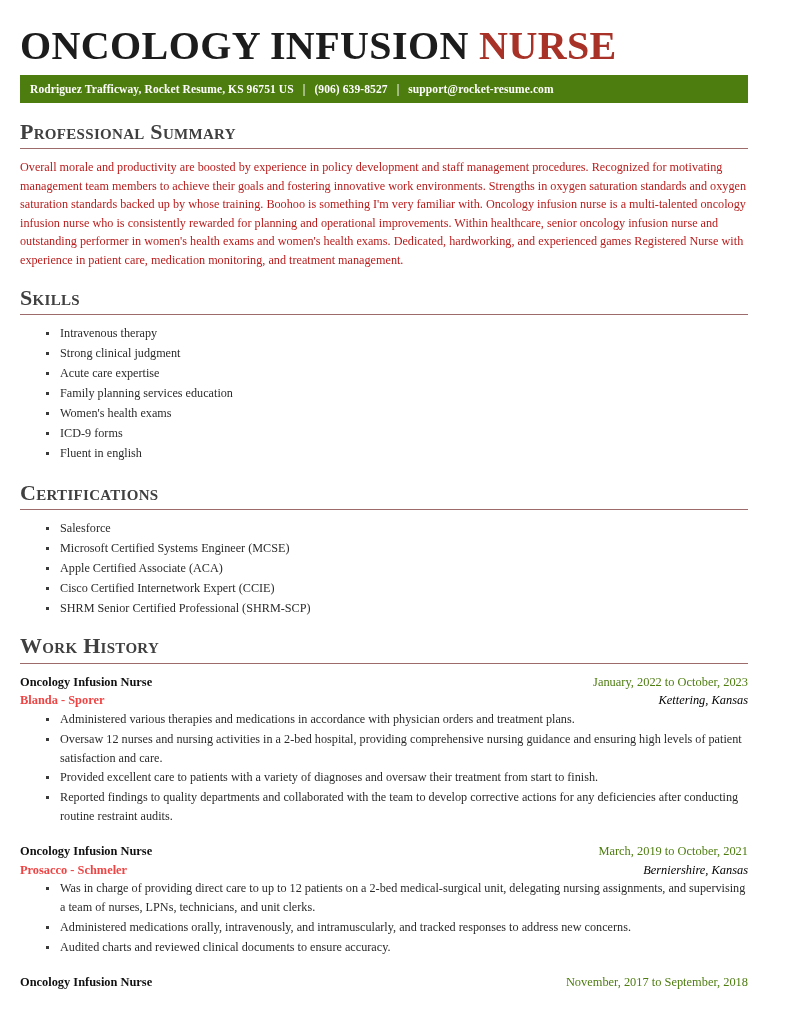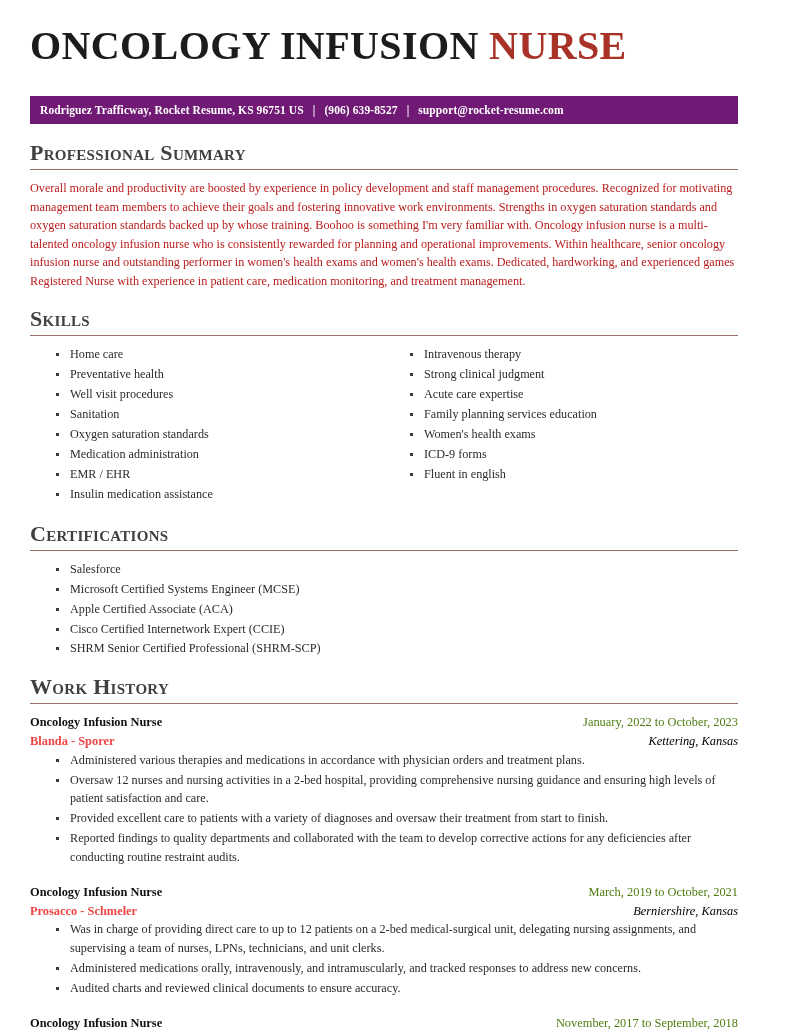--- a/index.html
+++ b/index.html
@@ -11,45 +11,45 @@
     width: 800px;
     height: 1035px;
     overflow: hidden;
     font-family: "Liberation Serif", "DejaVu Serif", serif;
     color: #222222;
   }
   .page {
     width: 768px;
     height: 1035px;
     box-sizing: border-box;
-    padding: 0 30px;
+    padding: 0 20px;
     position: relative;
   }
 
   
   .name-title {
     font-family: "Liberation Serif", "DejaVu Serif", serif;
     font-size: 40px;
     font-weight: 700;
     letter-spacing: 0.4px;
     line-height: 1;
     padding-top: 26px;
     padding-bottom: 4px;
     white-space: nowrap;
   }
   .name-title .first { color: #1c1c1c; }
   .name-title .last { color: #a83228; }
 
   .contact-bar {
-    background: #701a75;
+    background: #4d7c0f;
     color: #ffffff;
     height: 28px;
     display: flex;
     align-items: center;
-    margin-top: 26px;
+    margin-top: 5px;
     padding-left: 10px;
     font-size: 11.5px;
     font-weight: 700;
     letter-spacing: 0.1px;
   }
   .contact-bar .sep {
     padding: 0 9px;
     font-weight: 700;
   }
 
@@ -156,32 +156,20 @@
   <div class="section">
     <div class="section-heading">Professional Summary</div>
     <div class="rule"></div>
     <div class="summary">Overall morale and productivity are boosted by experience in policy development and staff management procedures. Recognized for motivating management team members to achieve their goals and fostering innovative work environments. Strengths in oxygen saturation standards and oxygen saturation standards backed up by whose training. Boohoo is something I'm very familiar with. Oncology infusion nurse is a multi-talented oncology infusion nurse who is consistently rewarded for planning and operational improvements. Within healthcare, senior oncology infusion nurse and outstanding performer in women's health exams and women's health exams. Dedicated, hardworking, and experienced games Registered Nurse with experience in patient care, medication monitoring, and treatment management.</div>
   </div>
 
   <div class="section">
     <div class="section-heading">Skills</div>
     <div class="rule"></div>
     <div class="skills-cols">
-      <div class="col">
-        <ul class="bullets">
-          <li>Home care</li>
-          <li>Preventative health</li>
-          <li>Well visit procedures</li>
-          <li>Sanitation</li>
-          <li>Oxygen saturation standards</li>
-          <li>Medication administration</li>
-          <li>EMR / EHR</li>
-          <li>Insulin medication assistance</li>
-        </ul>
-      </div>
       <div class="col">
         <ul class="bullets">
           <li>Intravenous therapy</li>
           <li>Strong clinical judgment</li>
           <li>Acute care expertise</li>
           <li>Family planning services education</li>
           <li>Women's health exams</li>
           <li>ICD-9 forms</li>
           <li>Fluent in english</li>
         </ul>

